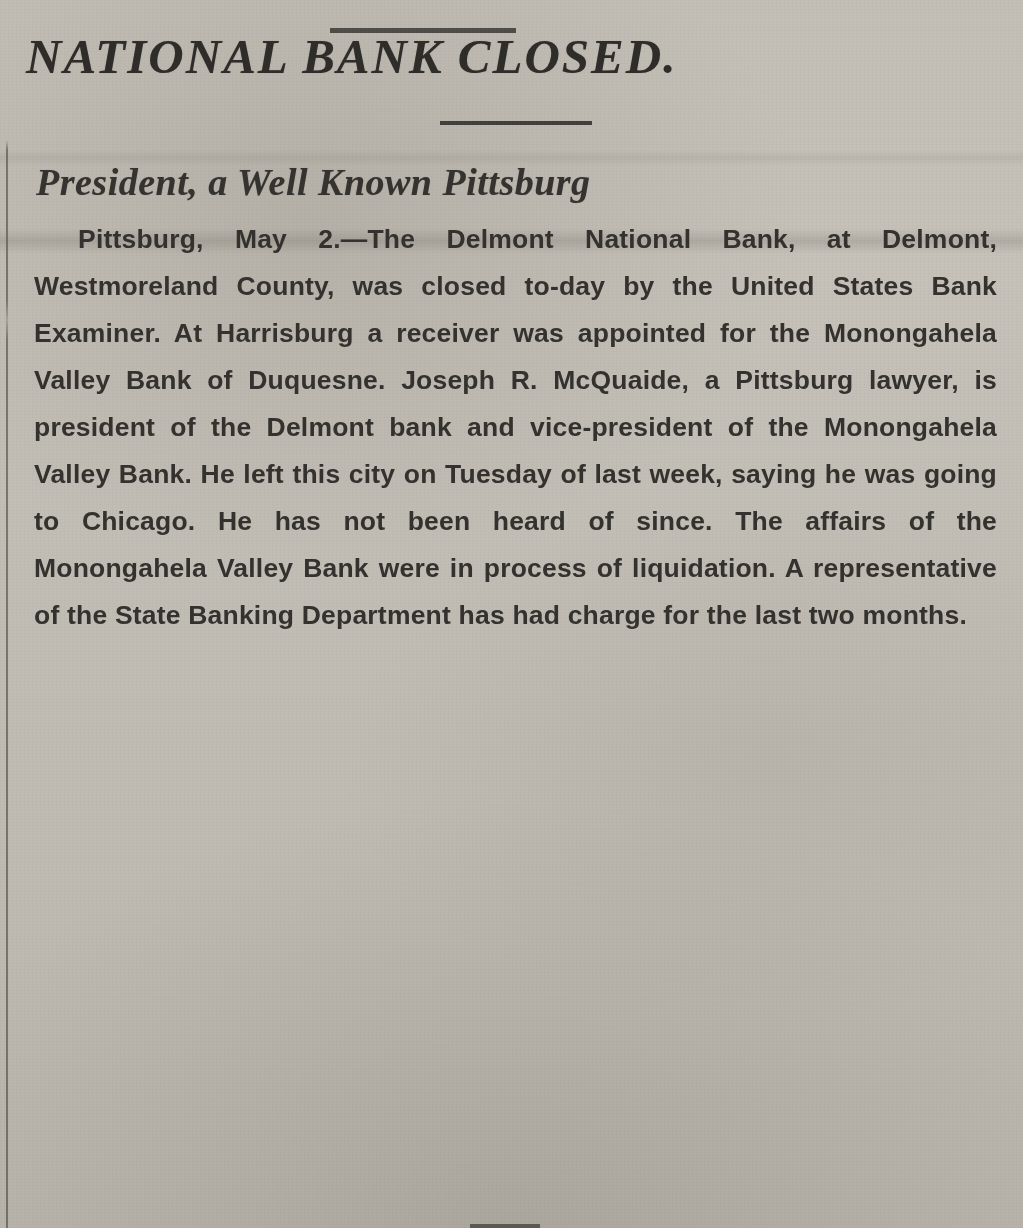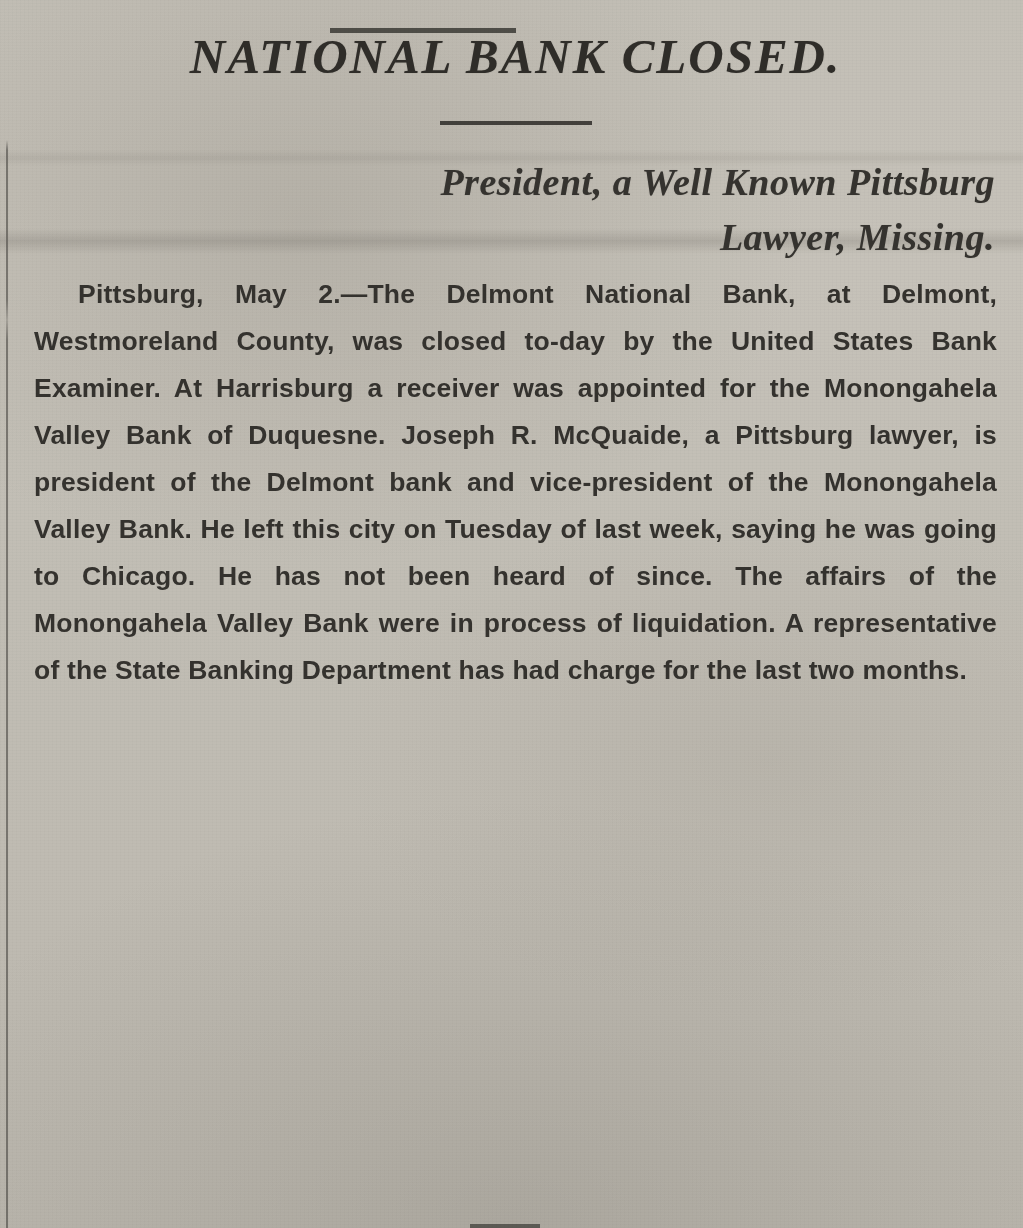--- a/index.html
+++ b/index.html
@@ -67,41 +67,40 @@
     top: 0px;
     left: 330px;
     width: 186px;
     height: 5px;
     background: #3b3935;
     opacity: .85;
   }
 
   .headline {
     margin: 28px 0 0 0;
-    text-align: center;
     font-family: "Liberation Serif", serif;
     font-style: italic;
     font-weight: 700;
     font-size: 49px;
     letter-spacing: 2px;
     color: #2f2d29;
     text-shadow: 0 0 1px rgba(60,58,54,0.35);
     white-space: nowrap;
   }
 
   .rule-short {
     width: 152px;
     height: 4px;
     background: #35332f;
     margin: 36px auto 30px auto;
     opacity: .9;
   }
 
   .subhead {
-    text-align: right;
+    text-align: left;
     font-family: "Liberation Serif", serif;
     font-style: italic;
     font-weight: 700;
     font-size: 38px;
     line-height: 1.45;
     color: #35332f;
     letter-spacing: 0.5px;
     margin: 0 10px;
     text-shadow: 0 0 1px rgba(60,58,54,0.3);
   }
@@ -166,21 +165,20 @@
   <div class="content">
 
     <div class="top-rule"></div>
 
     <h1 class="headline">NATIONAL BANK CLOSED.</h1>
 
     <div class="rule-short"></div>
 
     <h2 class="subhead">
       <span>President, a Well Known Pittsburg</span>
-      <span class="line2">Lawyer, Missing.</span>
     </h2>
 
 
     <div class="body-text">
       <p class="indent">Pittsburg, May 2.—The Delmont National Bank, at Delmont, Westmoreland County, was closed to-day by the United States Bank Examiner. At Harrisburg a receiver was appointed for the Monongahela Valley Bank of Duquesne. Joseph R. McQuaide, a Pittsburg lawyer, is president of the Delmont bank and vice-president of the Monongahela Valley Bank. He left this city on Tuesday of last week, saying he was going to Chicago. He has not been heard of since. The affairs of the Monongahela Valley Bank were in process of liquidation. A representative of the State Banking Department has had charge for the last two months.</p>
     </div>
 
   </div>
 
   <div class="bottom-rule"></div>

